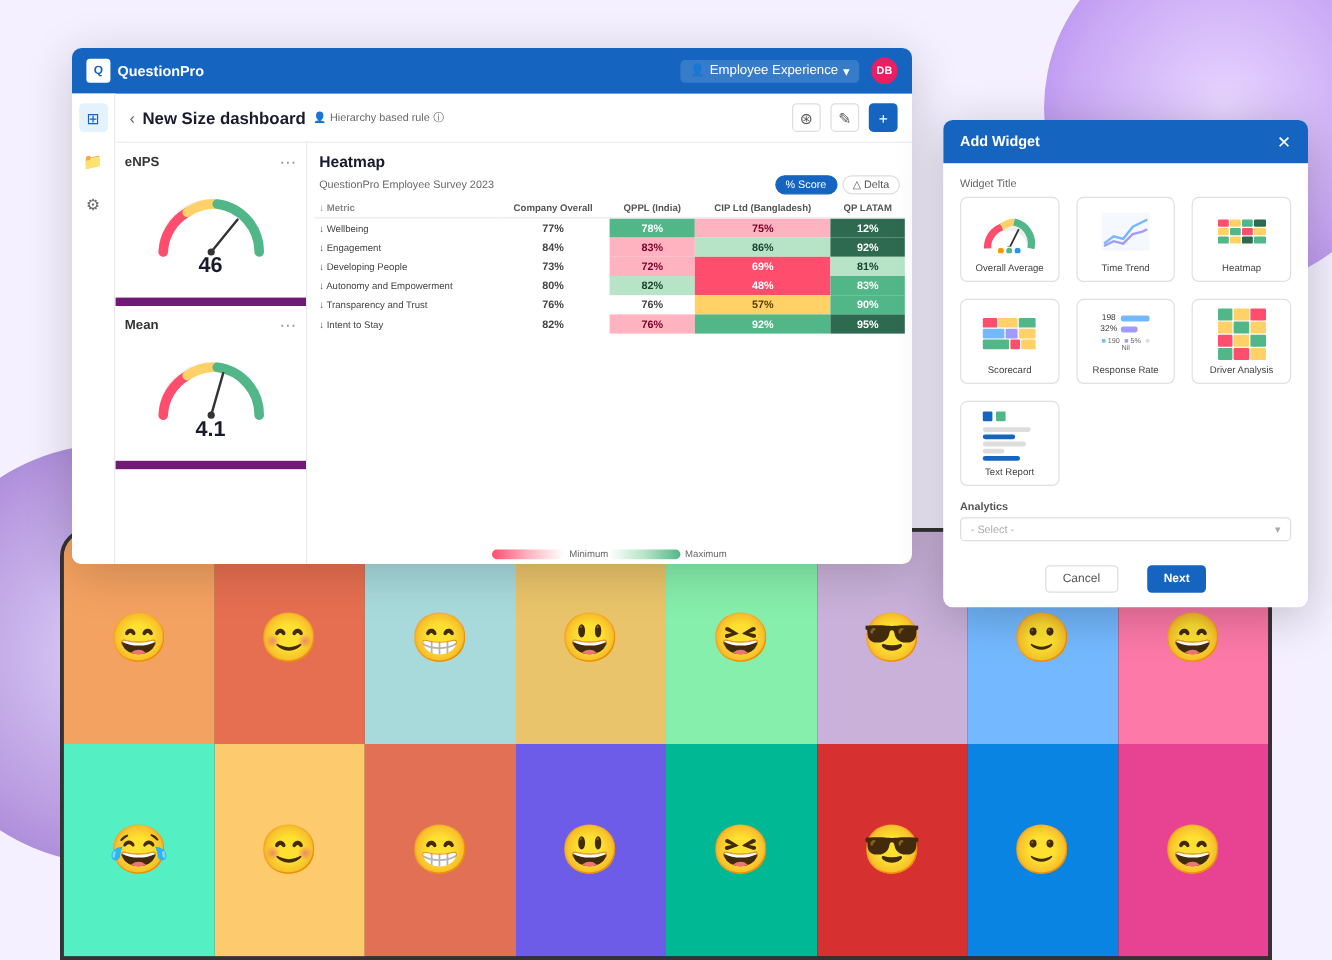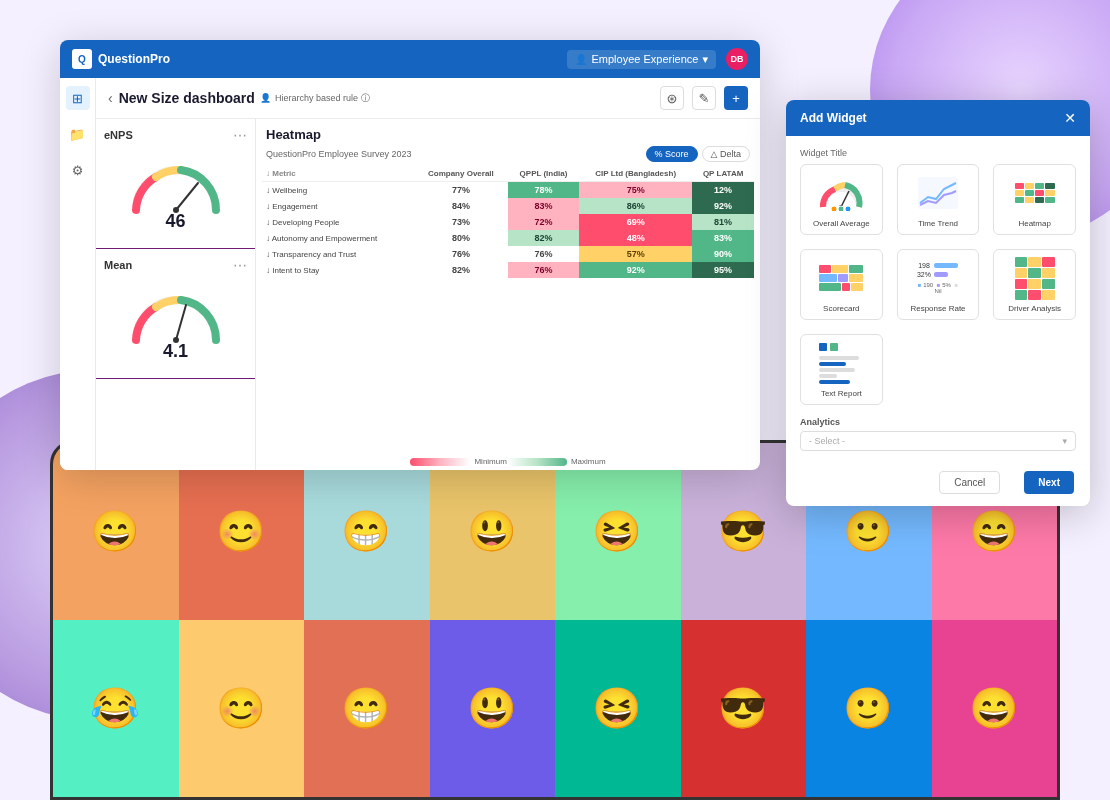--- a/index.html
+++ b/index.html
@@ -266,21 +266,21 @@
       overflow: hidden;
     }
 
     
     .left-panel {
       width: 160px;
       border-right: 1px solid #e8eaf0;
       overflow-y: auto;
     }
     .widget-card {
-      border-bottom: 1px solid #701a75;
+      border-bottom: 7px solid #701a75;
       padding: 8px;
     }
     .widget-header {
       display: flex;
       align-items: center;
       justify-content: space-between;
       margin-bottom: 4px;
     }
     .widget-title {
       font-size: 11px;
@@ -503,21 +503,21 @@
       padding: 4px 8px;
       font-size: 9px;
       color: #aaa;
       display: flex;
       align-items: center;
       justify-content: space-between;
     }
 
     .modal-footer {
       display: flex;
-      justify-content: flex-end;
+      justify-content: center;
       gap: 24px;
       padding: 8px 16px 12px;
     }
     .btn-cancel {
       font-size: 10px;
       padding: 5px 14px;
       border: 1px solid #ddd;
       border-radius: 4px;
       cursor: pointer;
       color: #555;

